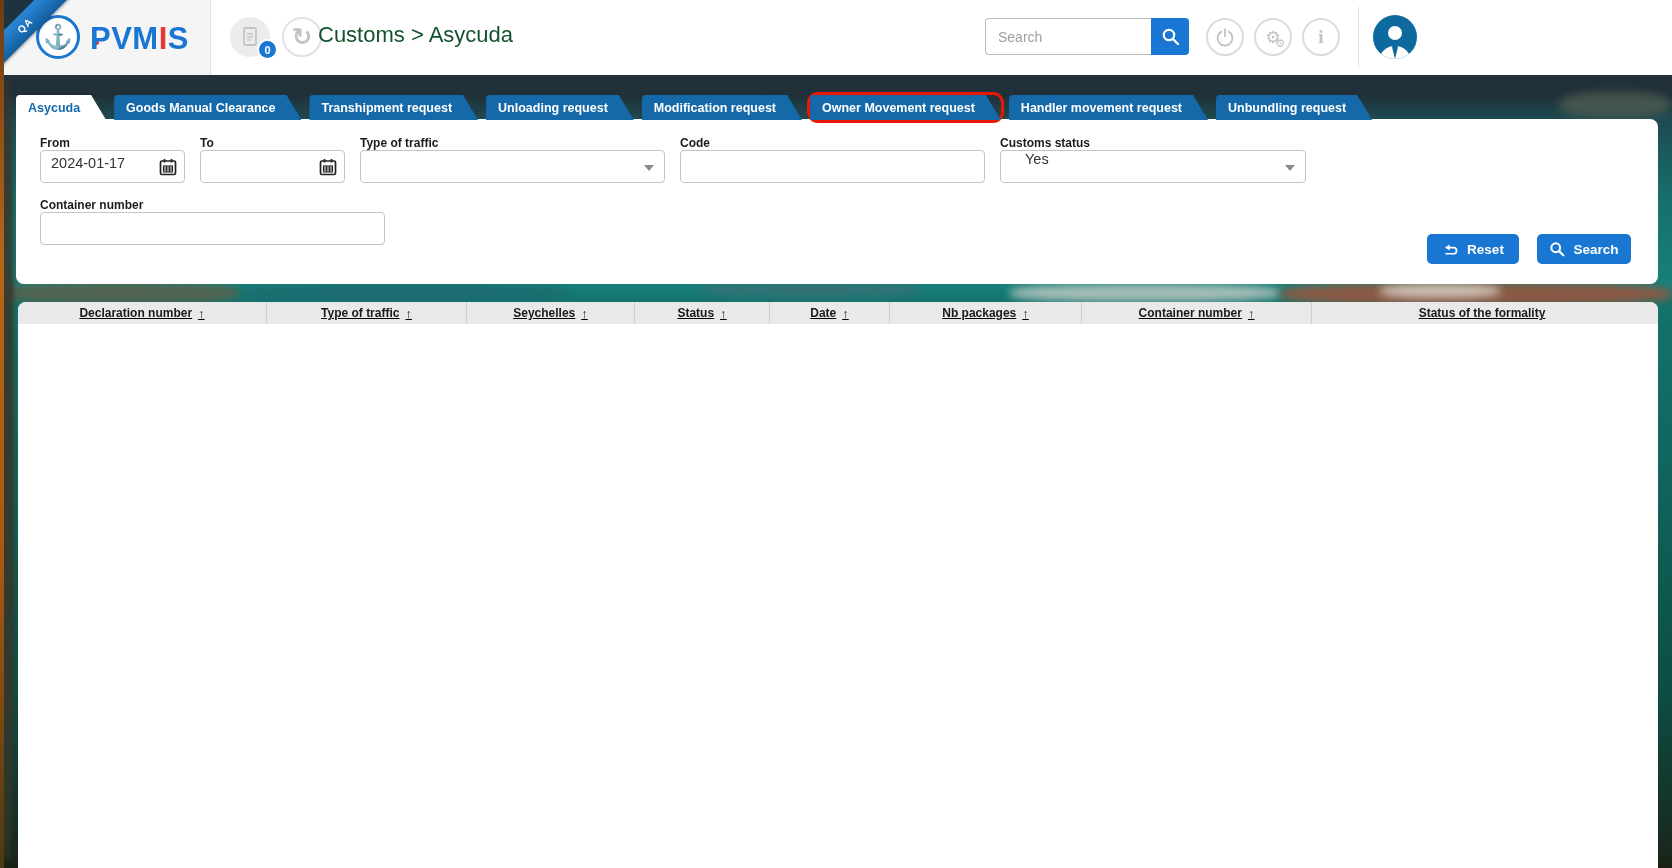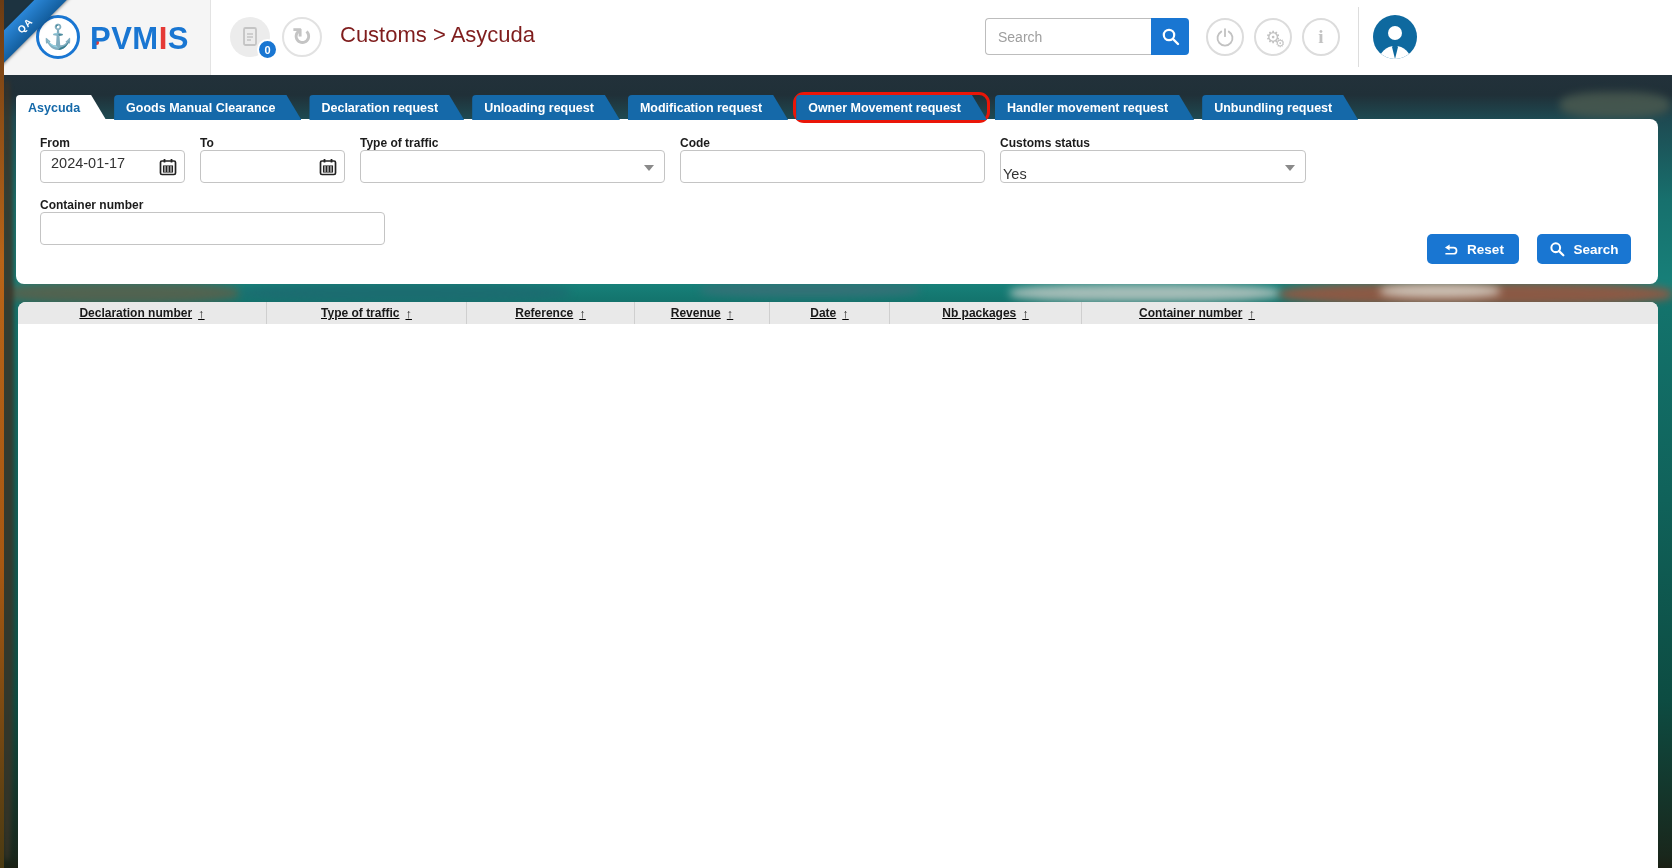--- a/index.html
+++ b/index.html
@@ -33,21 +33,21 @@
   .logo-circle { position:absolute; left:36px; top:15px; width:44px; height:44px; border:3px solid #1976d2;
     border-radius:50%; display:flex; align-items:center; justify-content:center; color:#1976d2; font-size:24px; background:#fff; }
   .logo-dot { position:absolute; left:55px; top:22px; width:5px; height:5px; border-radius:50%; background:#e53935; }
   .logo-text { position:absolute; left:90px; top:21px; font-size:31px; font-weight:bold; color:#1976d2; letter-spacing:.5px; }
   .logo-text .red { color:#e53935; }
   .hdr-circle { position:absolute; width:40px; height:40px; border-radius:50%; display:flex; align-items:center; justify-content:center; }
   .ic-doc { left:230px; top:17px; background:#ececec; }
   .ic-refresh { left:282px; top:17px; border:2px solid #e2e2e2; color:#c4c4c4; font-size:24px; font-weight:bold; }
   .badge { position:absolute; left:257px; top:39px; width:21px; height:21px; border-radius:50%; background:#1976d2;
     border:2px solid #fff; color:#fff; font-size:11px; font-weight:bold; display:flex; align-items:center; justify-content:center; z-index:2; }
-  .page-title { position:absolute; left:340px; top:22px; font-size:22px; color:#7f1d1d; }
+  .page-title { position:absolute; left:318px; top:22px; font-size:22px; color:#14532d; }
   .searchbar { position:absolute; left:985px; top:18px; display:flex; }
   .searchbar input { width:166px; height:37px; border:1px solid #bdbdbd; border-right:none; border-radius:4px 0 0 4px;
     padding:0 12px; font-size:14px; color:#444; font-family:"Liberation Sans",sans-serif; outline:none; }
   .searchbar input::placeholder { color:#9e9e9e; }
   .search-btn { width:38px; height:37px; background:#1976d2; border:none; border-radius:0 4px 4px 0;
     display:flex; align-items:center; justify-content:center; cursor:pointer; }
   .round-btn { position:absolute; width:38px; height:38px; border-radius:50%; border:2px solid #dcdcdc; background:#fff;
     display:flex; align-items:center; justify-content:center; color:#c2c2c2; }
   .rb-power { left:1206px; top:18px; }
   .rb-gear  { left:1254px; top:18px; font-size:17px; }
@@ -71,21 +71,21 @@
   .tab.active span.lbl { color:#1569a9; }
   .tab.highlighted { outline:3px solid #ea1608;border-radius:8px; }
 
   
   .filter-card { position:absolute; left:16px; top:119px; width:1642px; height:165px; background:#fff;
     border-radius:0 8px 8px 8px; z-index:10; }
   .f-label { position:absolute; font-size:12px; font-weight:bold; color:#1c1c1c;text-align:center; }
   .f-input { position:absolute; height:33px; border:1px solid #c4c4c4; border-radius:4px; background:#fff;
     font-size:14.5px; color:#333; padding:0 30px 8px 10px; font-family:"Liberation Sans",sans-serif; outline:none; width:143px; }
   .f-select { position:absolute; height:33px; border:1px solid #c4c4c4; border-radius:4px; background:#fff;
-    display:flex; align-items:flex-end; padding:0 2px; font-size:14.5px; color:#333; cursor:pointer; }
+    display:flex; align-items:flex-start; padding:0 24px; font-size:14.5px; color:#333; cursor:pointer; }
   .chev { position:absolute; right:10px; top:14px; width:0; height:0;
     border-left:5px solid transparent; border-right:5px solid transparent; border-top:6px solid #8a8a8a; }
   .cal { position:absolute; right:8px; top:8px; }
   .btn { position:absolute; height:30px; background:#1976d2; border:none; border-radius:5px; color:#fff;
     font-size:13.5px; font-weight:bold; display:flex; align-items:center; justify-content:center; gap:8px;
     cursor:pointer; font-family:"Liberation Sans",sans-serif; }
 
   
   .table-card { position:absolute; left:18px; top:302px; width:1640px; height:638px; background:#fff;
     border-radius:8px; z-index:10;text-decoration:underline; }
@@ -176,21 +176,21 @@
     <div class="tab active">
         <span class="shape"></span>
         <span class="lbl">Asycuda</span>
       </div>
     <div class="tab">
         <span class="shape"></span>
         <span class="lbl">Goods Manual Clearance</span>
       </div>
     <div class="tab">
         <span class="shape"></span>
-        <span class="lbl">Declaration request</span>
+        <span class="lbl">Transhipment request</span>
       </div>
     <div class="tab">
         <span class="shape"></span>
         <span class="lbl">Unloading request</span>
       </div>
     <div class="tab">
         <span class="shape"></span>
         <span class="lbl">Modification request</span>
       </div>
     <div class="tab highlighted">
@@ -280,36 +280,40 @@
     <div class="t-head">
       <div class="t-col c0">
           <span>Declaration number</span>
           <span class="arrow">↑</span>
         </div>
       <div class="t-col c1">
           <span>Type of traffic</span>
           <span class="arrow">↑</span>
         </div>
       <div class="t-col c2">
-          <span>Reference</span>
+          <span>Seychelles</span>
           <span class="arrow">↑</span>
         </div>
       <div class="t-col c3">
-          <span>Revenue</span>
+          <span>Status</span>
           <span class="arrow">↑</span>
         </div>
       <div class="t-col c4">
           <span>Date</span>
           <span class="arrow">↑</span>
         </div>
       <div class="t-col c5">
           <span>Nb packages</span>
           <span class="arrow">↑</span>
         </div>
       <div class="t-col c6">
           <span>Container number</span>
           <span class="arrow">↑</span>
         </div>
+      <div class="t-col c7">
+          <span>Status of the formality</span>
+          <span class="arrow"></span>
+        </div>
     </div>
     <div style="height:532px;"></div>
   </div>
 
 </div>
 
 </body></html>

